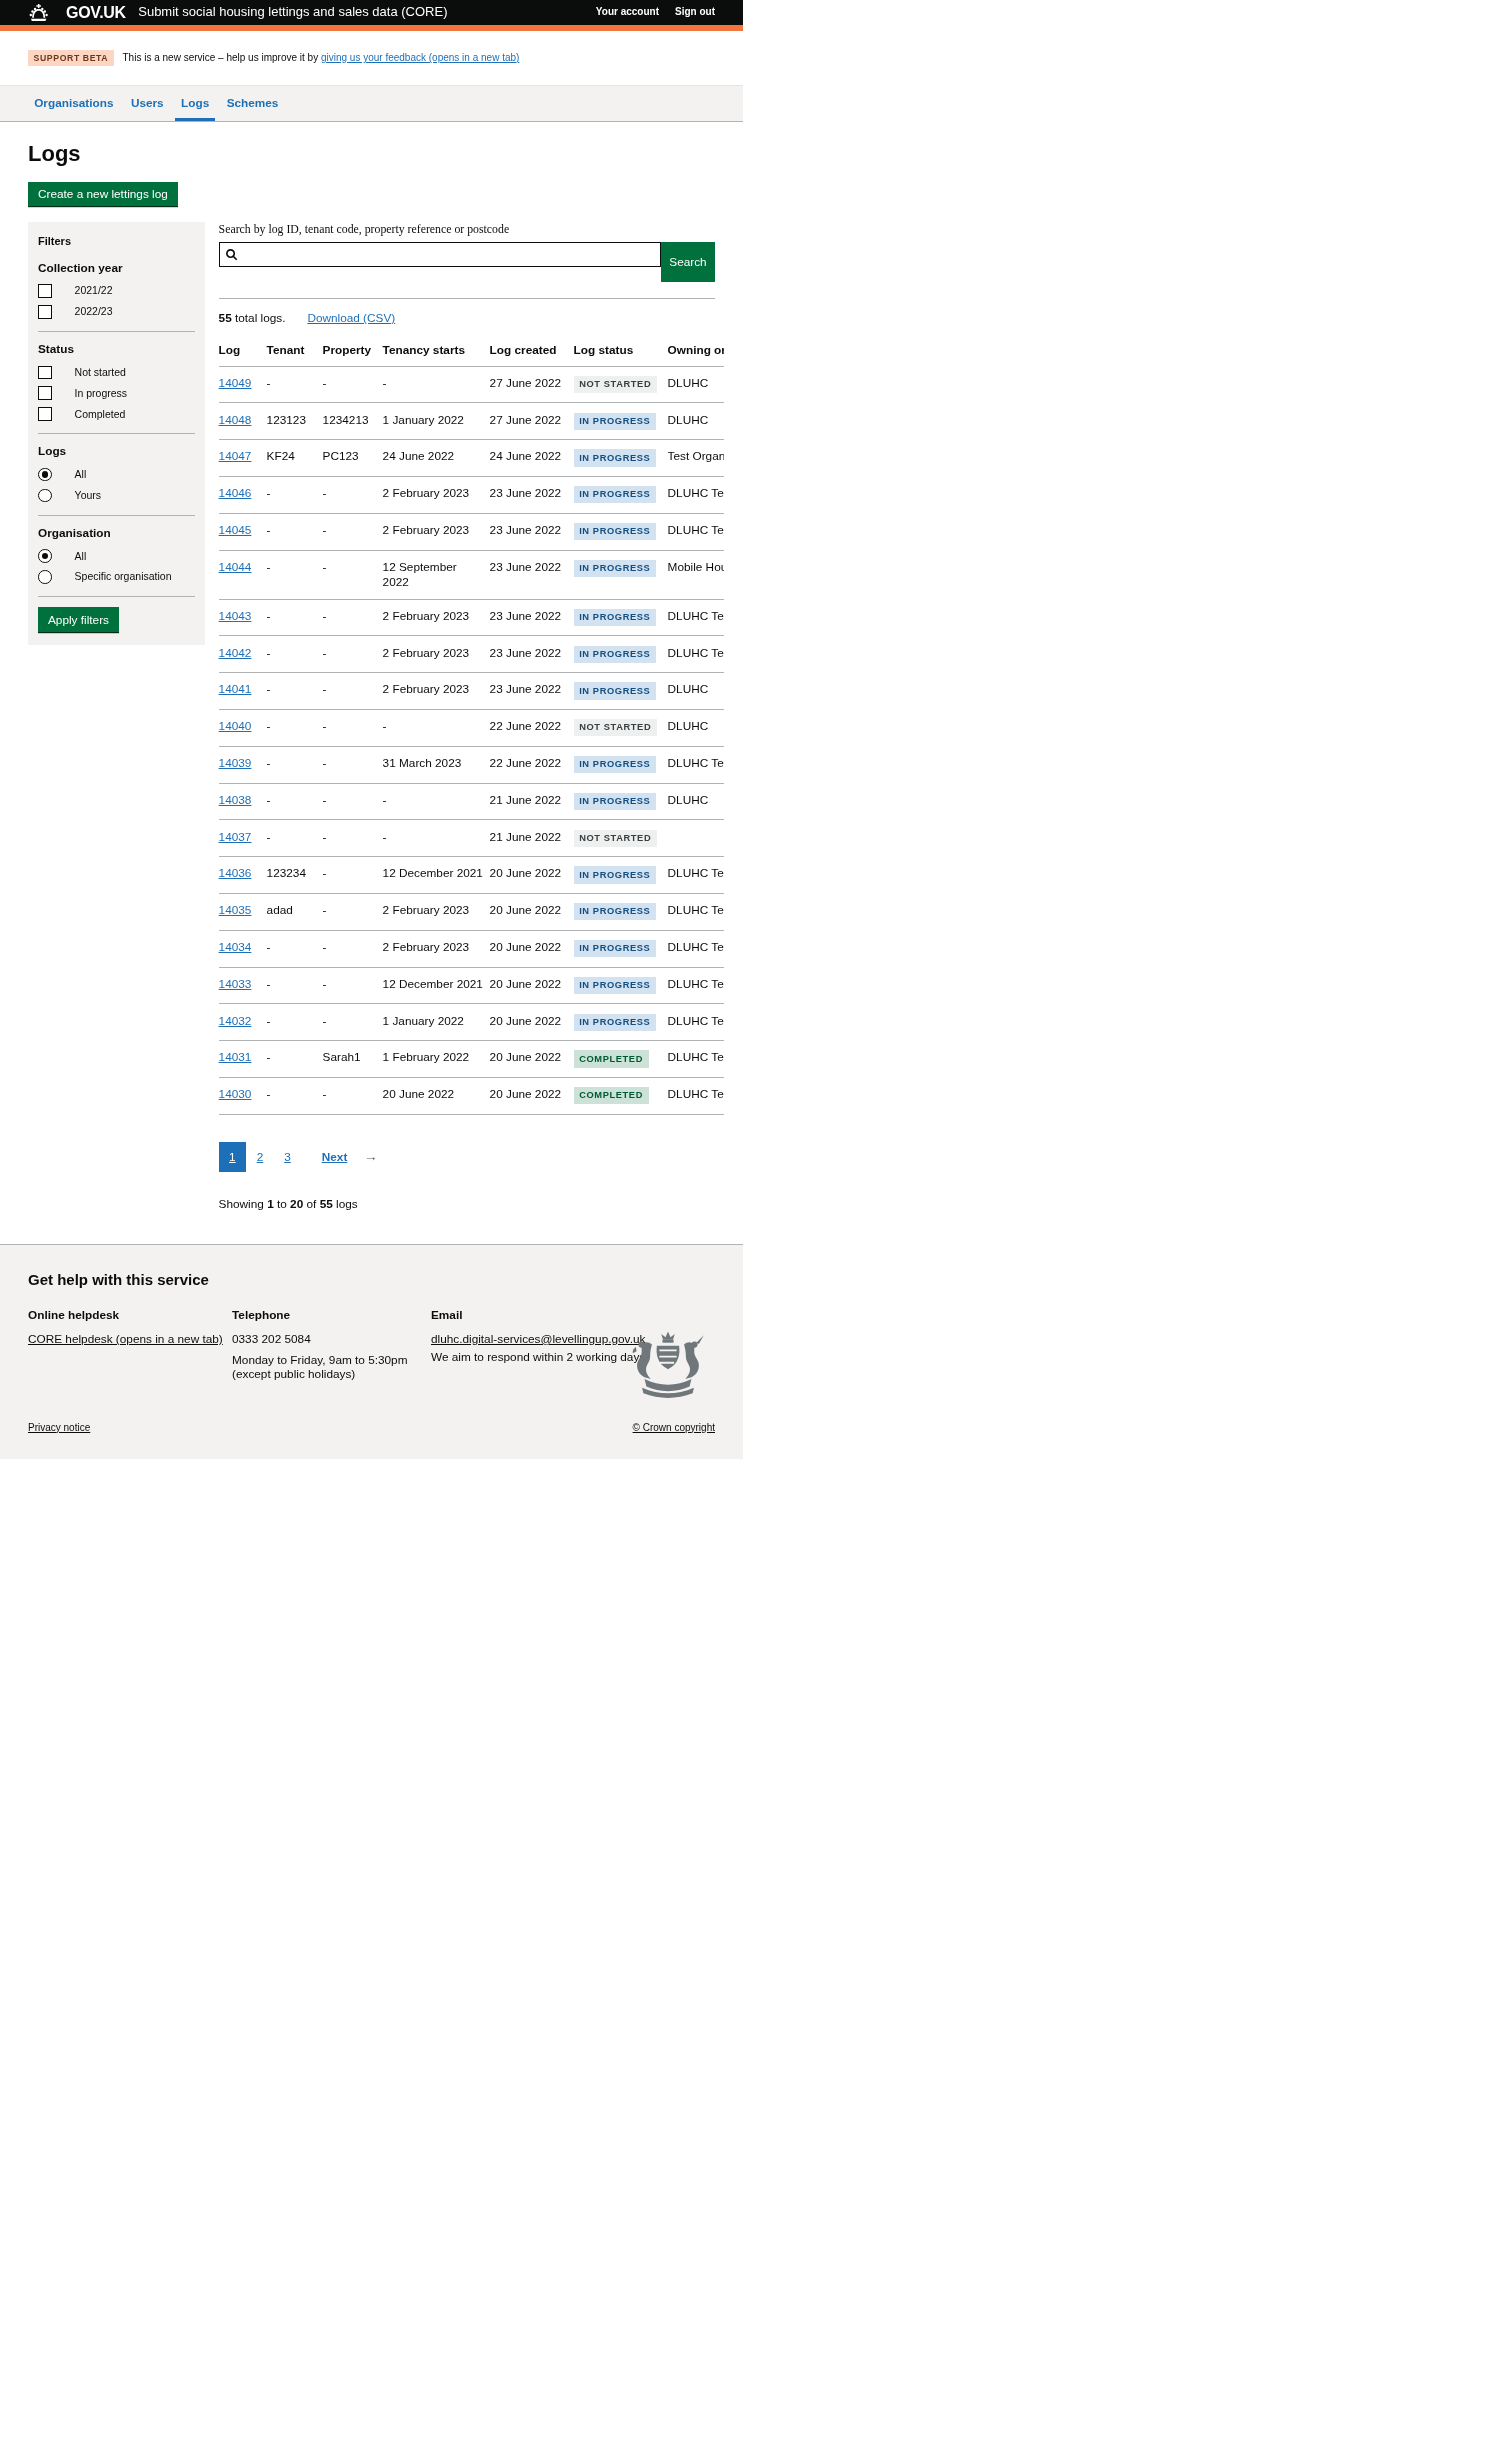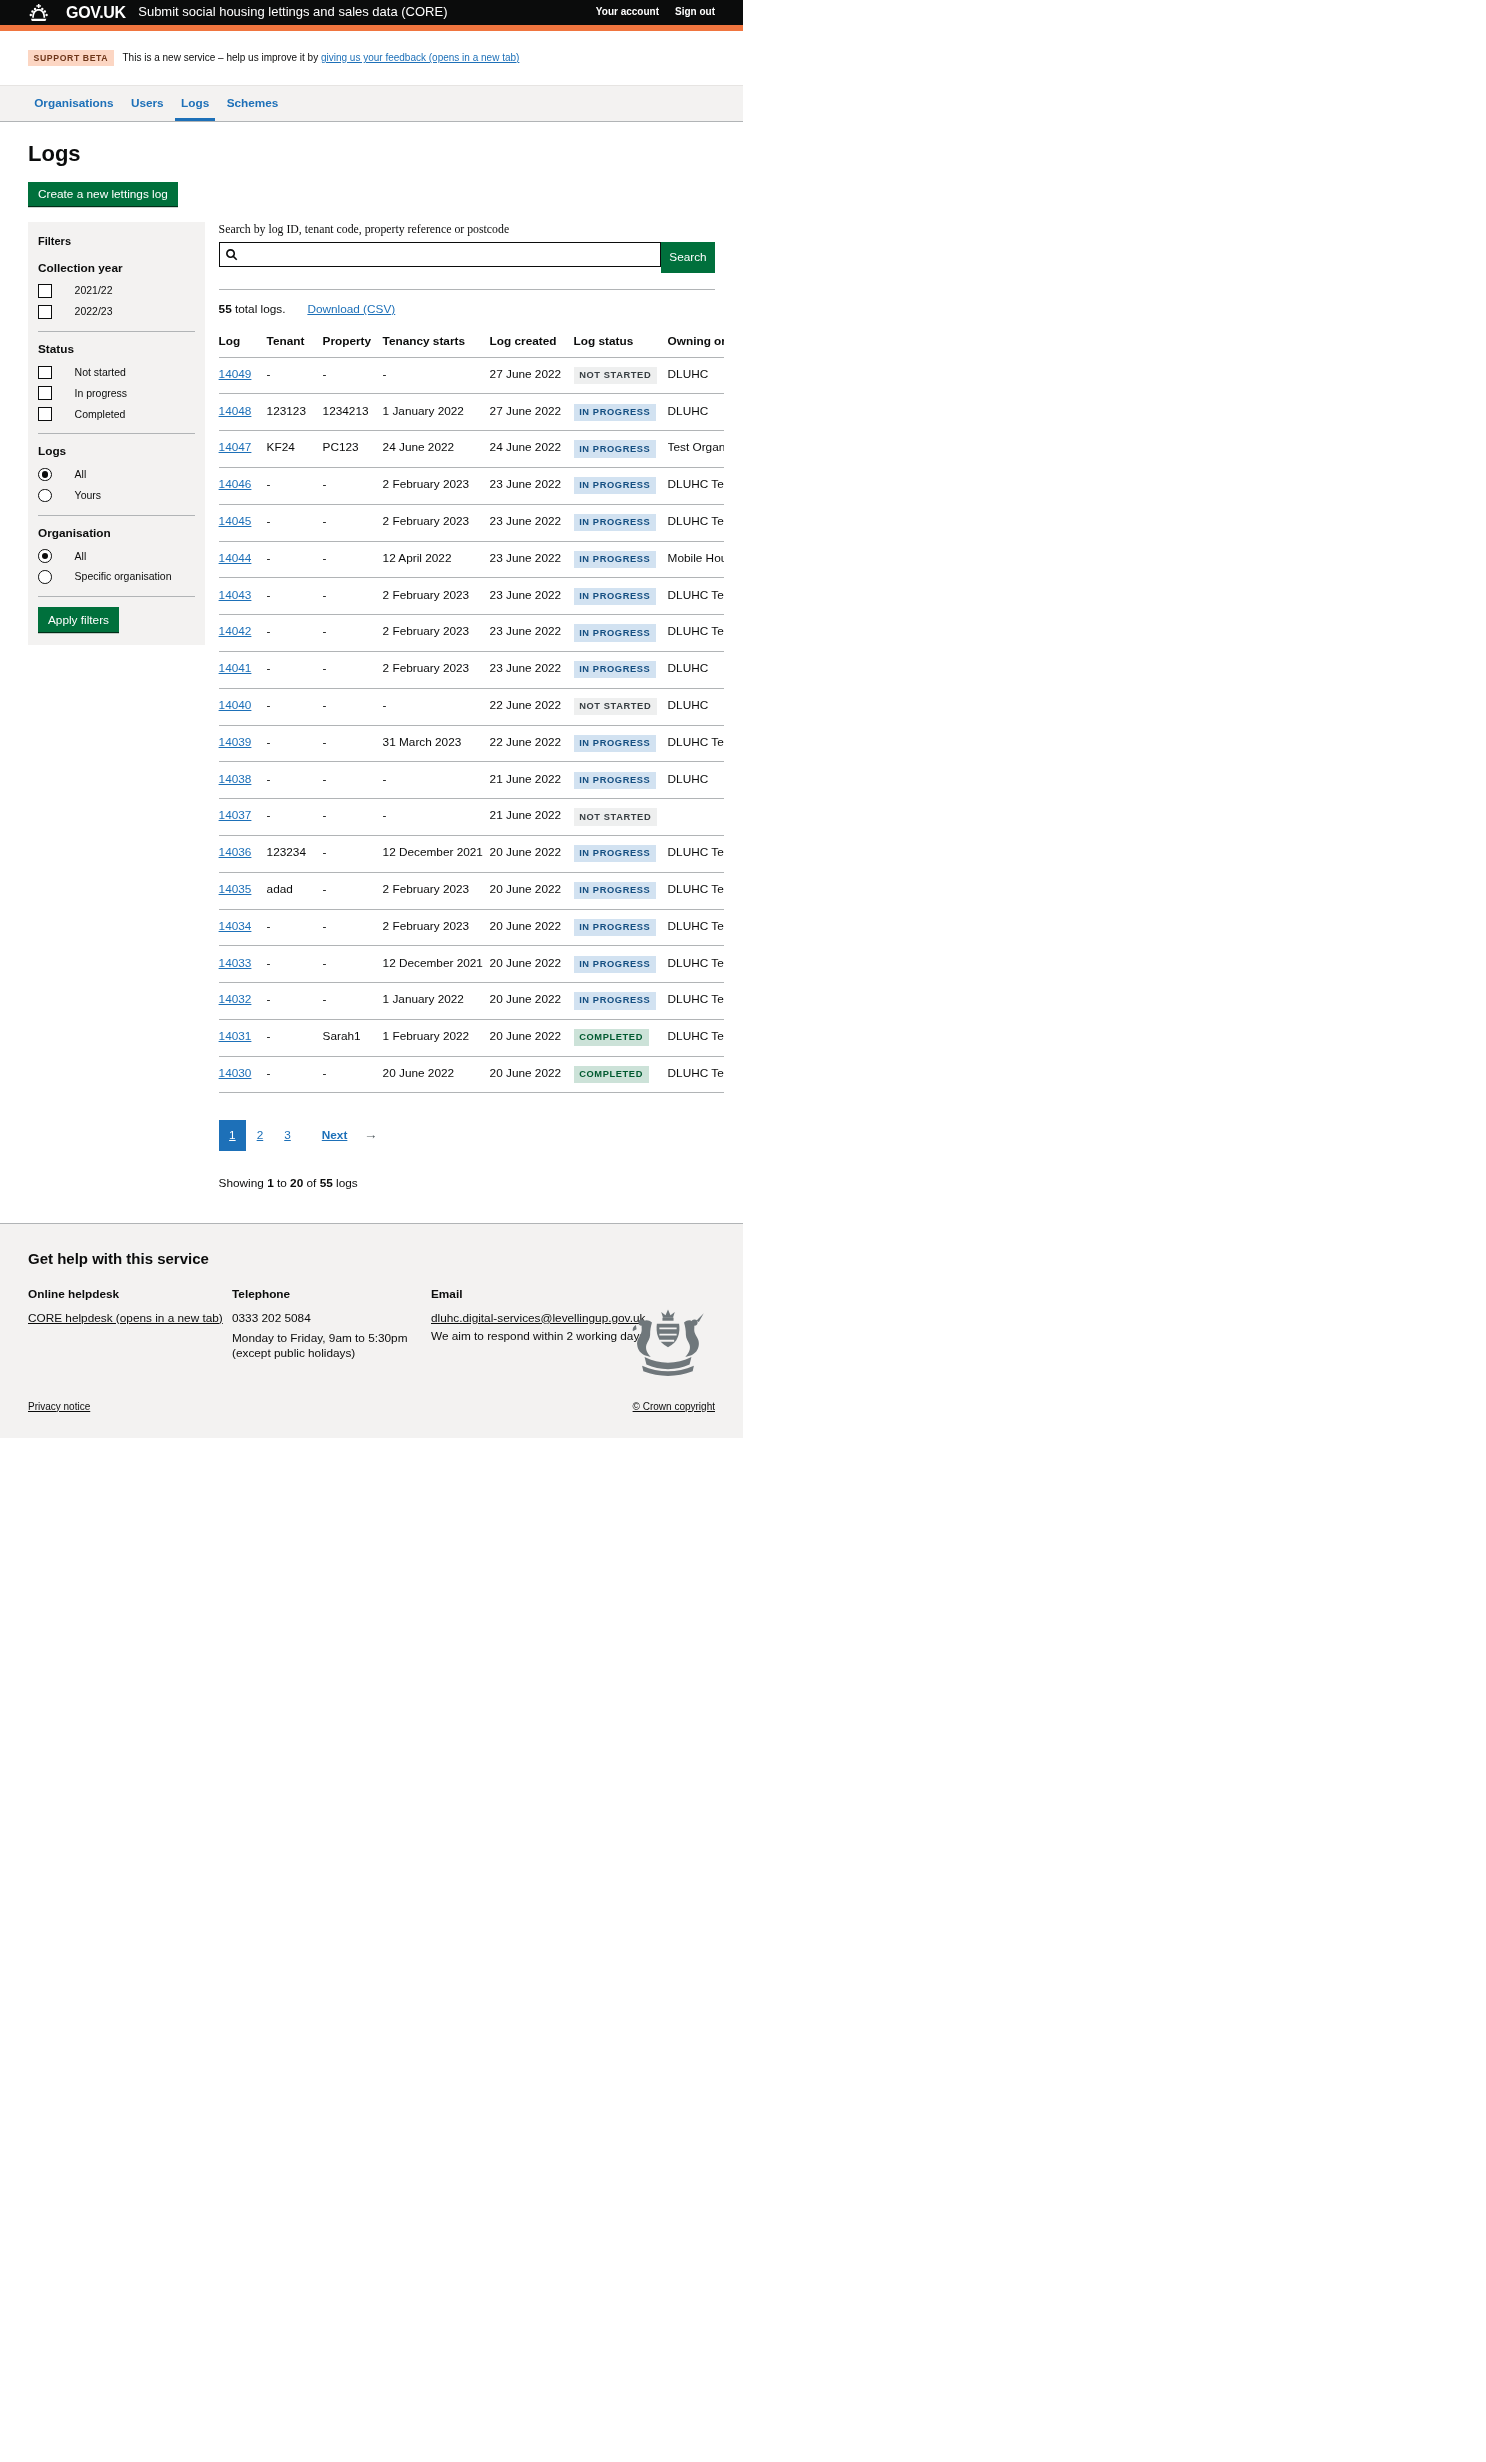--- a/index.html
+++ b/index.html
@@ -48,21 +48,21 @@
   .option-label{font-size:10.5px;}
   .filter-divider{border-top:0.6px solid #b1b4b6;margin:12.4px 0 10px;}
   
   .content{flex:1;min-width:0;}
   .search-label{display:block;margin-bottom:5px;font-family:Liberation Serif, serif;}
   .search-row{display:flex;}
   .search-box{position:relative;flex:1;}
   .search-input{width:100%;height:25px;border:1.2px solid #0b0c0c;box-sizing:border-box;
     font-family:inherit;font-size:11.8px;padding:0 5px 0 25px;border-radius:0;}
   .search-icon{position:absolute;left:6.2px;top:5.6px;pointer-events:none;}
-  .search-btn{width:54px;height:31px;background:#00703c;color:#fff;border:none;
+  .search-btn{width:54px;height:40px;background:#00703c;color:#fff;border:none;
     font-family:inherit;font-size:11.8px;cursor:pointer;box-shadow:none;}
   .content-divider{border-top:1.2px solid #b1b4b6;margin:16px 0 12.4px;}
   .results-line{margin:0 0 3.7px;}
   .results-line .total{font-weight:700;}
   .download-link{margin-left:18.6px;}
   
   table.logs{border-collapse:collapse;table-layout:fixed;width:505px;margin-top:10px;}
   th,td{text-align:left;font-size:11.8px;border-bottom:0.6px solid #b1b4b6;padding:7.4px 6.2px 7.4px 0;vertical-align:top;}
   th{font-weight:700;}
   td{padding-top:9.3px;padding-bottom:9.3px;}
@@ -285,21 +285,21 @@
               <td>-</td>
               <td>2 February 2023</td>
               <td>23 June 2022</td>
               <td><span class="tag tag-blue">IN PROGRESS</span></td>
               <td class="owning">DLUHC Test</td>
             </tr>
             <tr>
               <td><a>14044</a></td>
               <td>-</td>
               <td>-</td>
-              <td>12 April 2022</td>
+              <td>12 September 2022</td>
               <td>23 June 2022</td>
               <td><span class="tag tag-blue">IN PROGRESS</span></td>
               <td class="owning">Mobile Hous</td>
             </tr>
             <tr>
               <td><a>14043</a></td>
               <td>-</td>
               <td>-</td>
               <td>2 February 2023</td>
               <td>23 June 2022</td>

